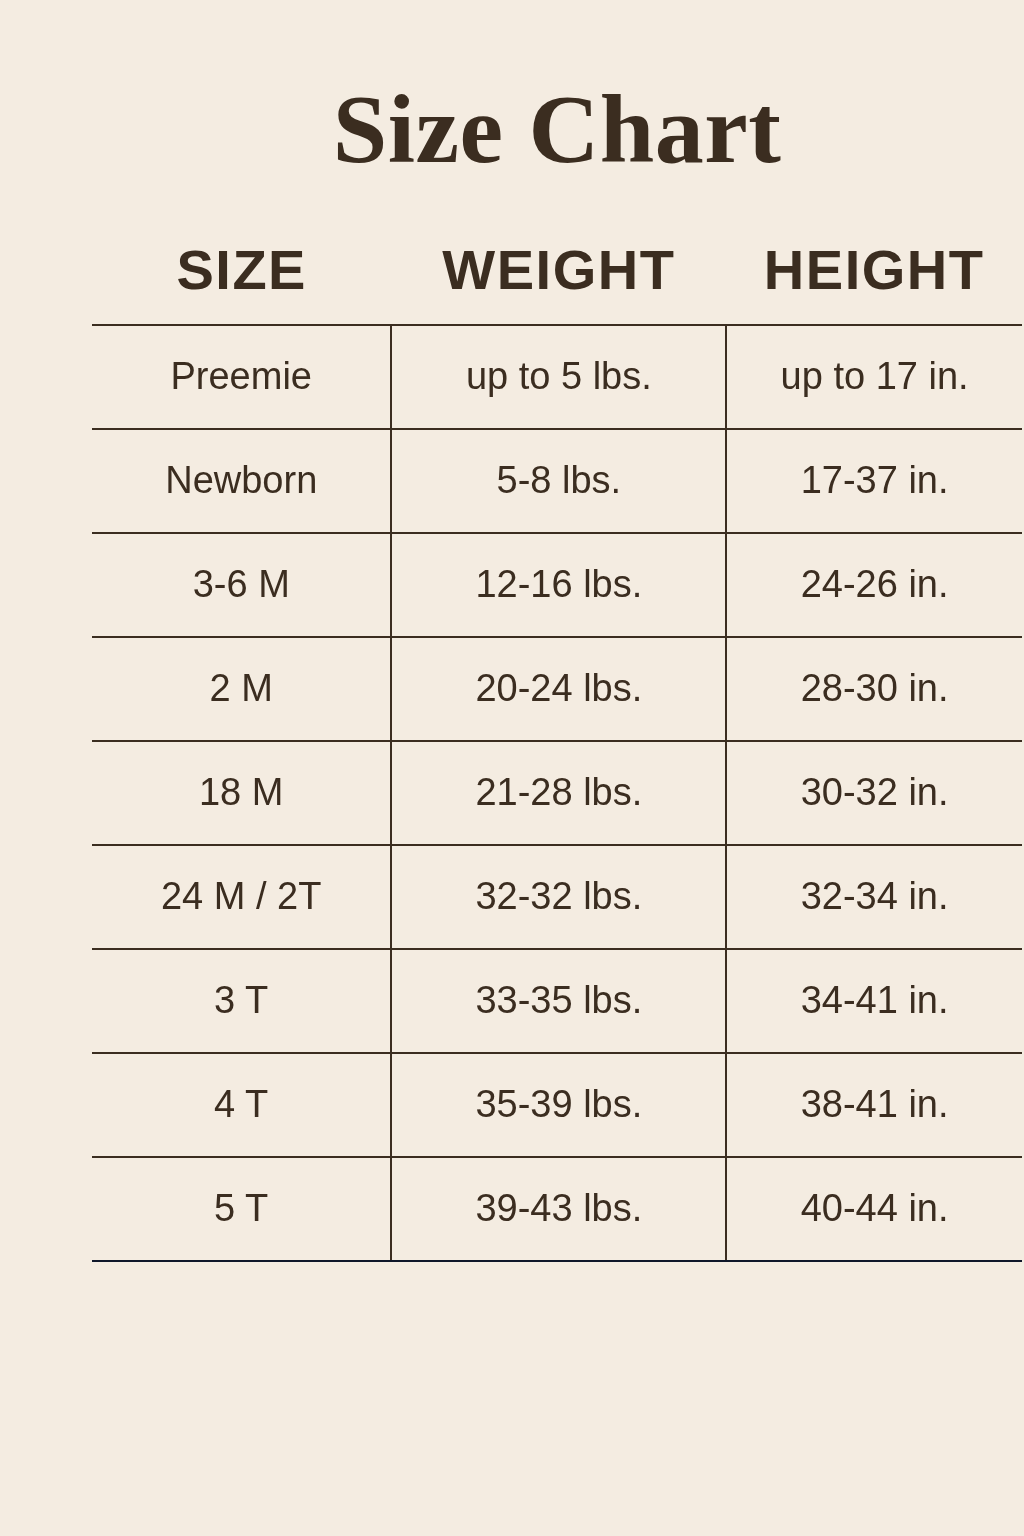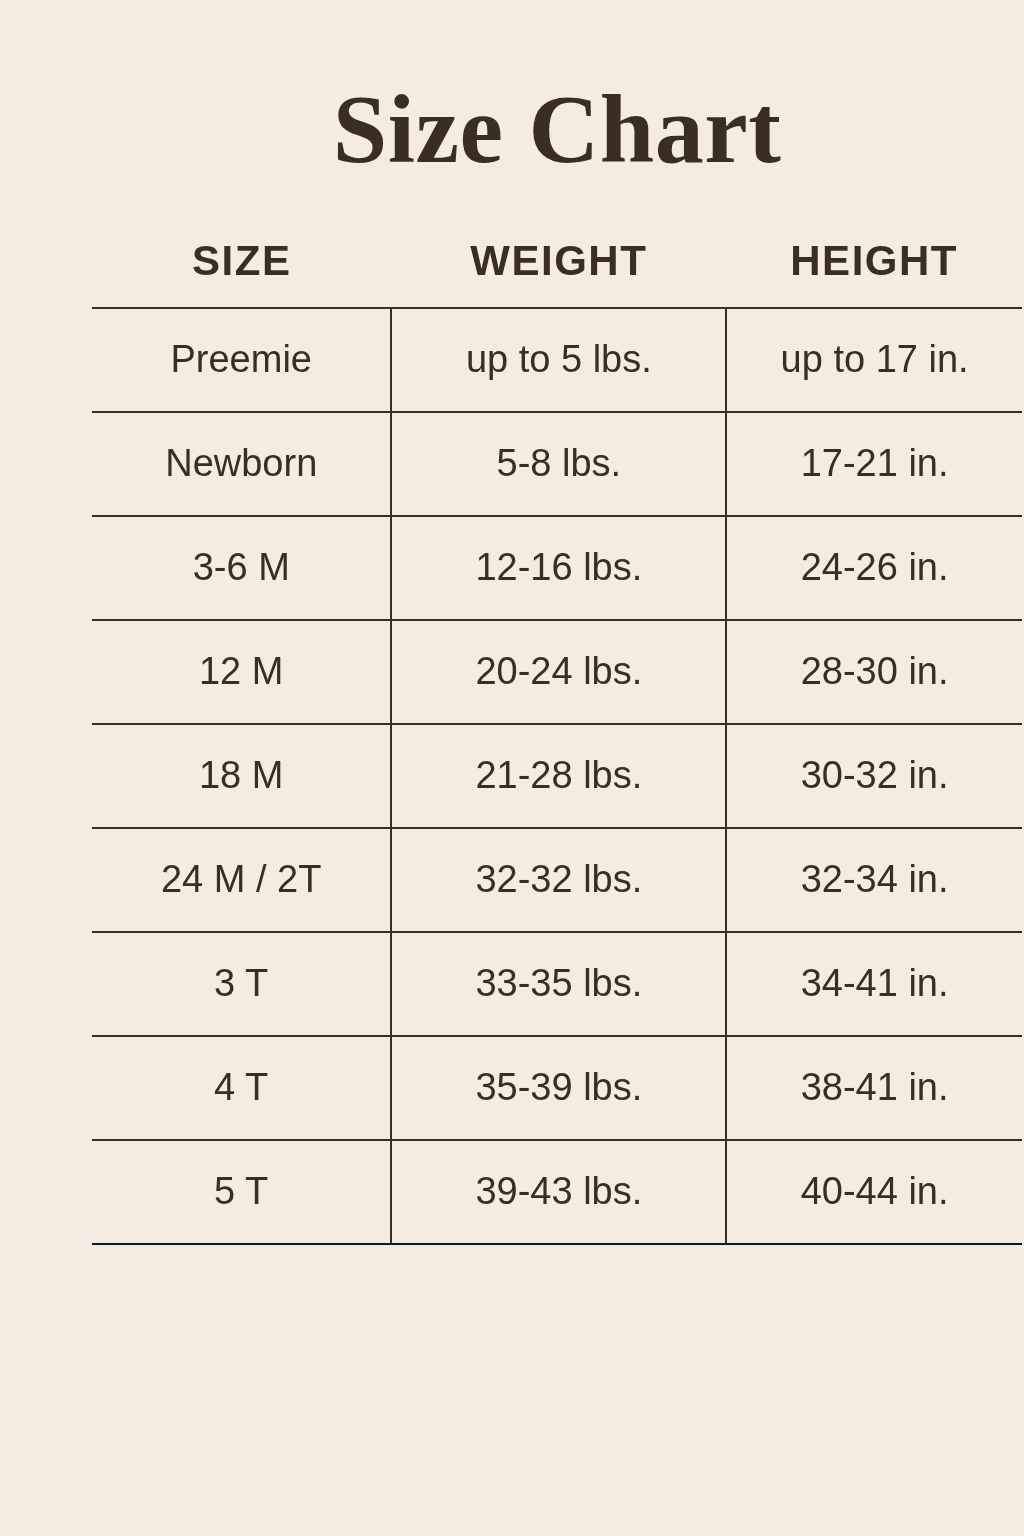--- a/index.html
+++ b/index.html
@@ -40,21 +40,21 @@
   table.size-table {
     width: 100%;
     border-collapse: collapse;
     table-layout: fixed;
   }
   table.size-table col.c-size   { width: 32.2%; }
   table.size-table col.c-weight { width: 36.0%; }
   table.size-table col.c-height { width: 31.8%; }
 
   thead th {
-    font-size: 42px;
+    font-size: 56px;
     font-weight: bold;
     letter-spacing: 1.5px;
     color: #3b2d20;
     padding: 0 0 22px 0;
     text-align: center;
     border: none;
   }
   tbody td {
     font-size: 38px;
     font-weight: 400;
@@ -98,29 +98,29 @@
       </thead>
       <tbody>
         <tr>
           <td>Preemie</td>
           <td>up to 5 lbs.</td>
           <td>up to 17 in.</td>
         </tr>
         <tr>
           <td>Newborn</td>
           <td>5-8 lbs.</td>
-          <td>17-21 in.</td>
+          <td>17-37 in.</td>
         </tr>
         <tr>
           <td>3-6 M</td>
           <td>12-16 lbs.</td>
           <td>24-26 in.</td>
         </tr>
         <tr>
-          <td>12 M</td>
+          <td>2 M</td>
           <td>20-24 lbs.</td>
           <td>28-30 in.</td>
         </tr>
         <tr>
           <td>18 M</td>
           <td>21-28 lbs.</td>
           <td>30-32 in.</td>
         </tr>
         <tr>
           <td>24 M / 2T</td>

